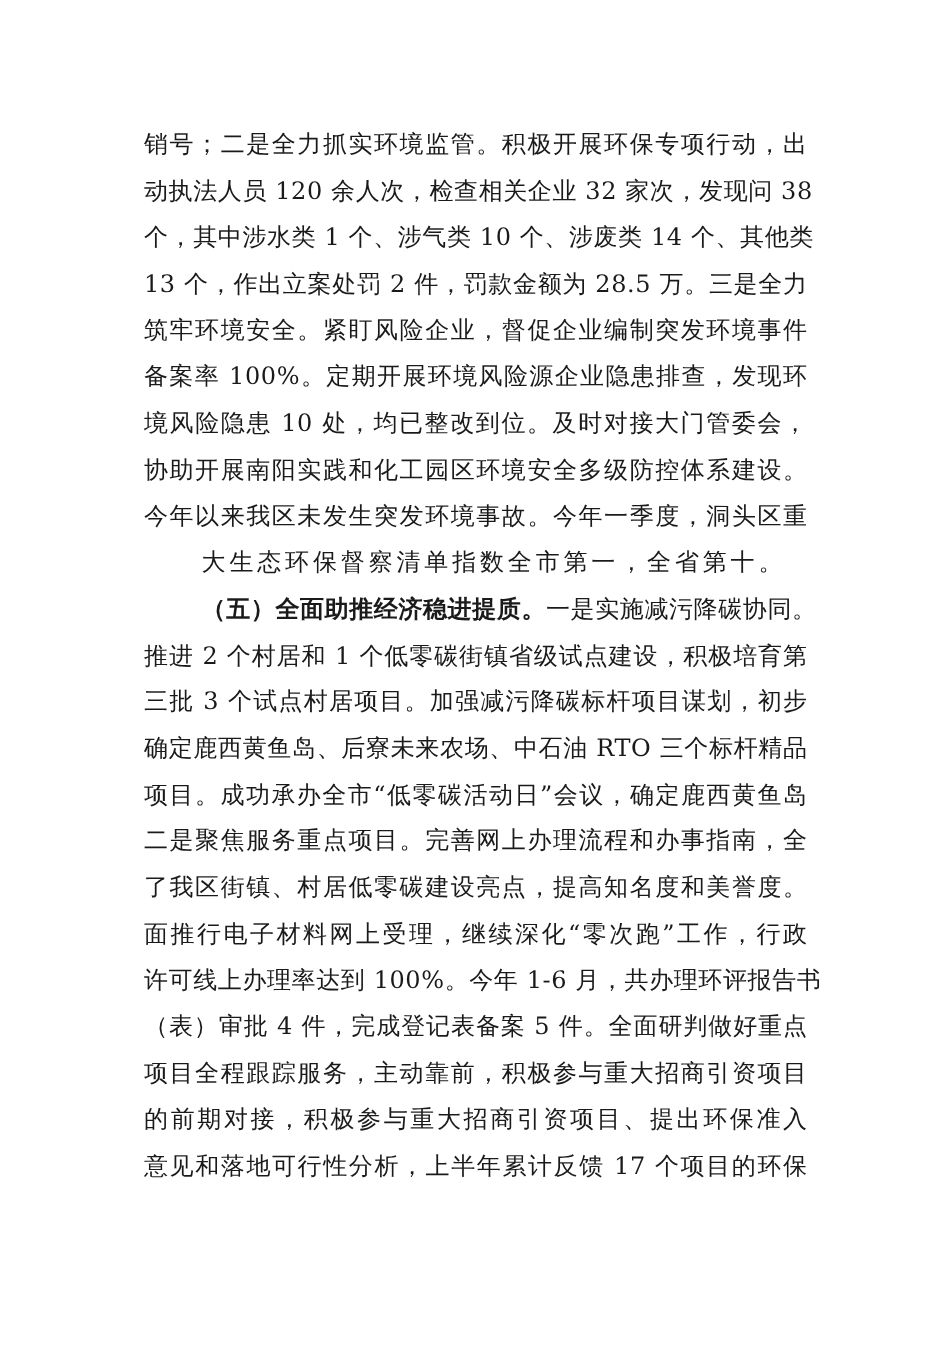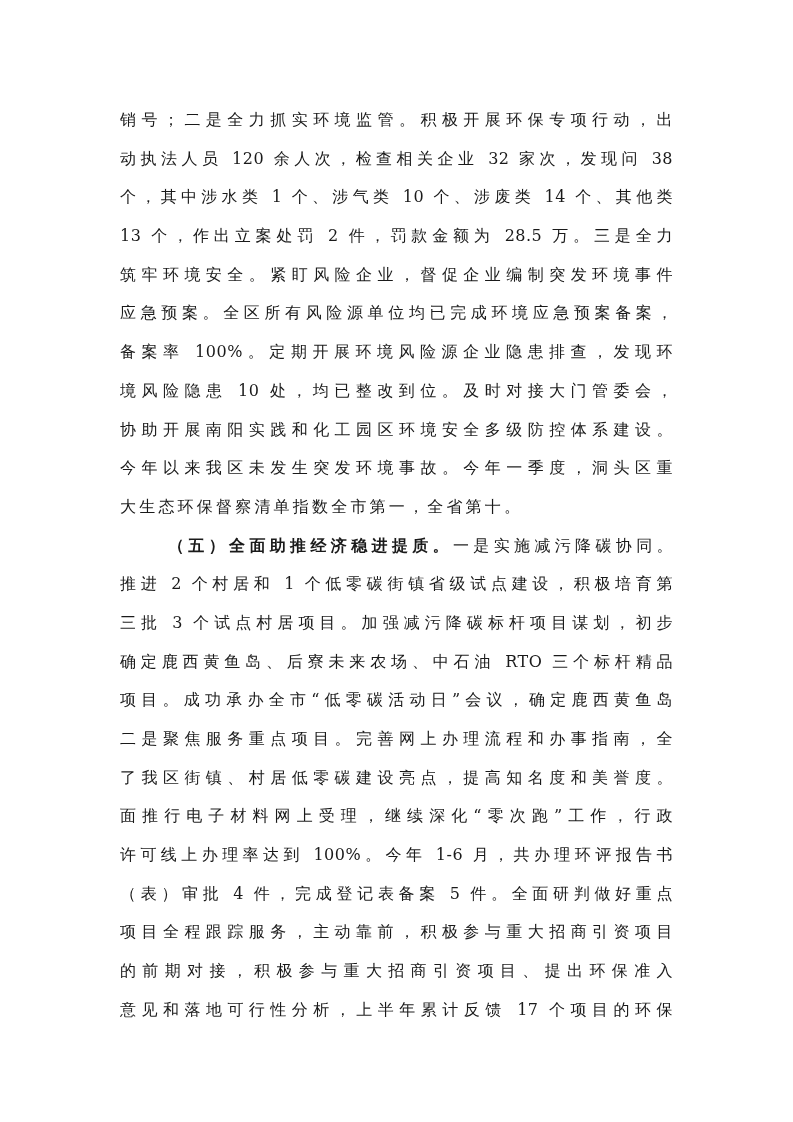--- a/index.html
+++ b/index.html
@@ -17,49 +17,49 @@
     }
     .page {
       position: absolute;
       left: 120px;
       top: 101px;
       width: 553px;
     }
     .line {
       height: 38.7px;
       line-height: 38.7px;
-      font-size: 16px;
+      font-size: 20px;
       white-space: nowrap;
       text-align: justify;
       text-align-last: justify;
       letter-spacing: 0.5px;
     }
     .line.last {
       text-align-last: left;
       letter-spacing: 3.2px;
+      margin-left: 48px;
     }
     .line.indent {
       padding-left: 48px;
     }
     .heading {
       font-weight: bold;
       letter-spacing: 0.5px;
     }
   </style>
 </head>
 <body>
 
 <div class="page">
   <div>
     <div class="line">销号；二是全力抓实环境监管。积极开展环保专项行动，出</div>
     <div class="line">动执法人员 120 余人次，检查相关企业 32 家次，发现问 38</div>
     <div class="line">个，其中涉水类 1 个、涉气类 10 个、涉废类 14 个、其他类</div>
     <div class="line">13 个，作出立案处罚 2 件，罚款金额为 28.5 万。三是全力</div>
     <div class="line">筑牢环境安全。紧盯风险企业，督促企业编制突发环境事件</div>
-    <div class="line">应急预案。全区所有风险源单位均已完成环境应急预案备案，</div>
     <div class="line">备案率 100%。定期开展环境风险源企业隐患排查，发现环</div>
     <div class="line">境风险隐患 10 处，均已整改到位。及时对接大门管委会，</div>
     <div class="line">协助开展南阳实践和化工园区环境安全多级防控体系建设。</div>
     <div class="line">今年以来我区未发生突发环境事故。今年一季度，洞头区重</div>
     <div class="line last">大生态环保督察清单指数全市第一，全省第十。</div>
   </div>
 
   <div>
     <div class="line indent"><span class="heading">（五）全面助推经济稳进提质。</span><span>一是实施减污降碳协同。</span></div>
     <div class="line">推进 2 个村居和 1 个低零碳街镇省级试点建设，积极培育第</div>

